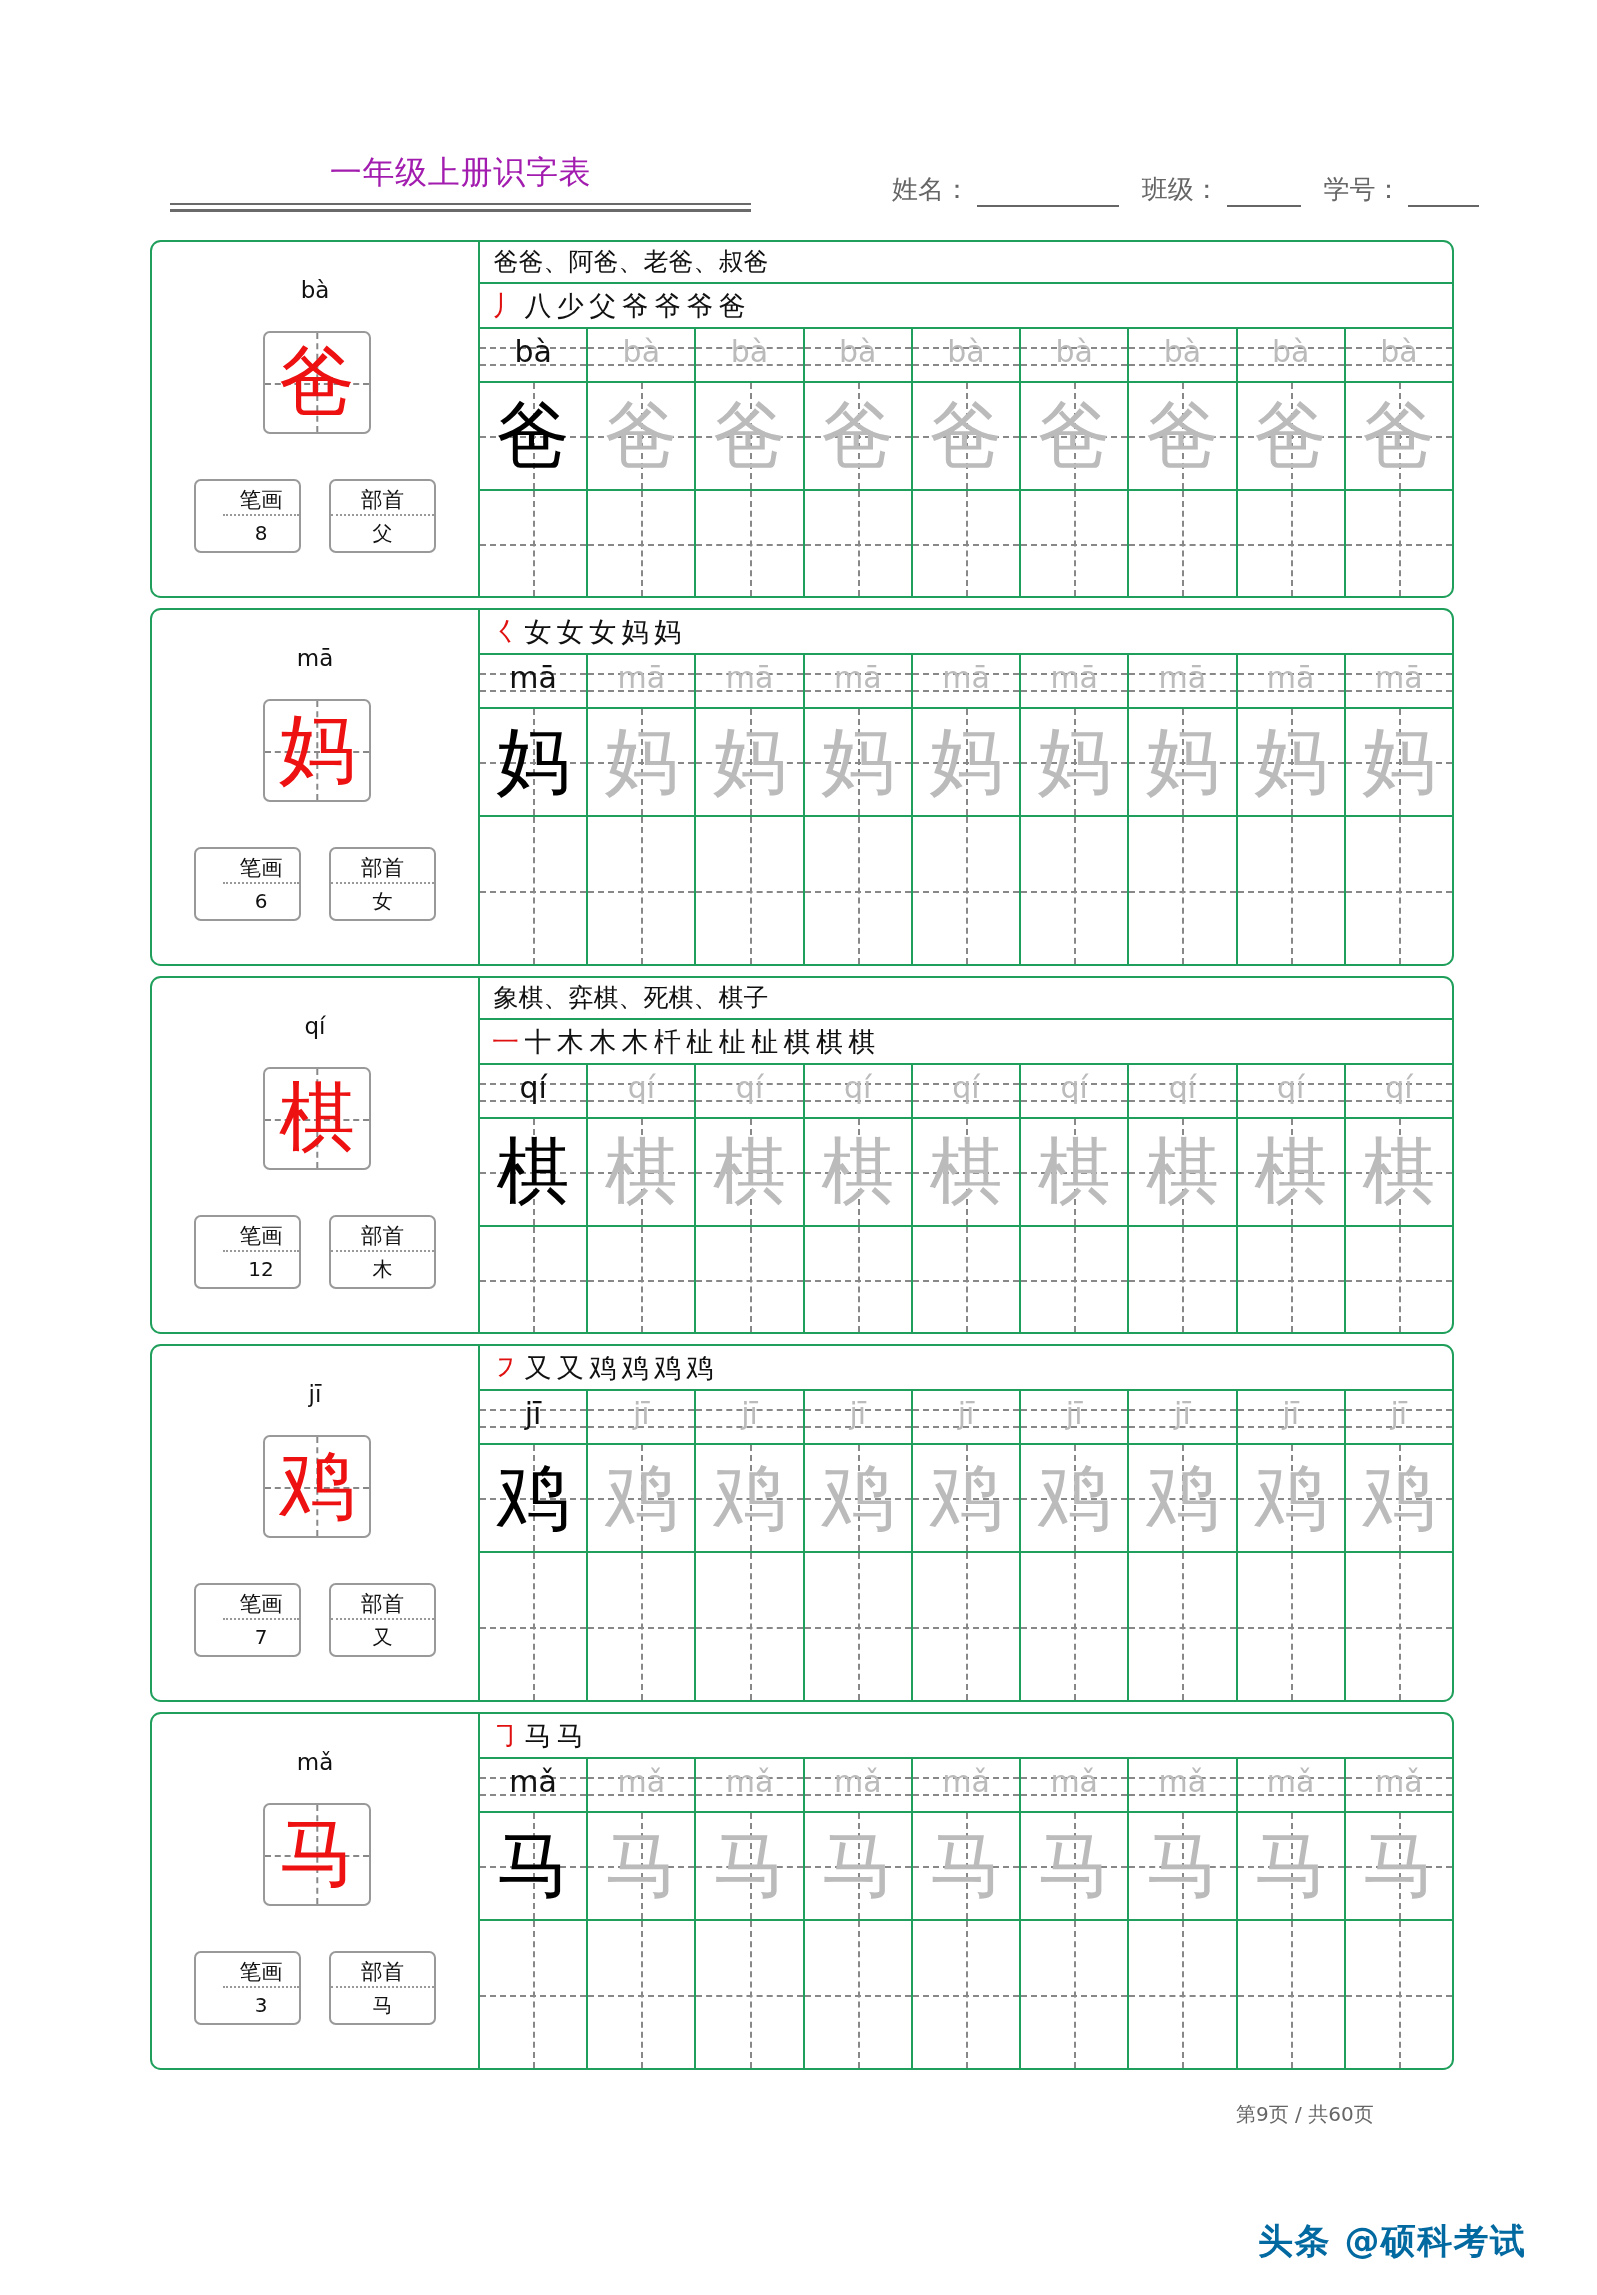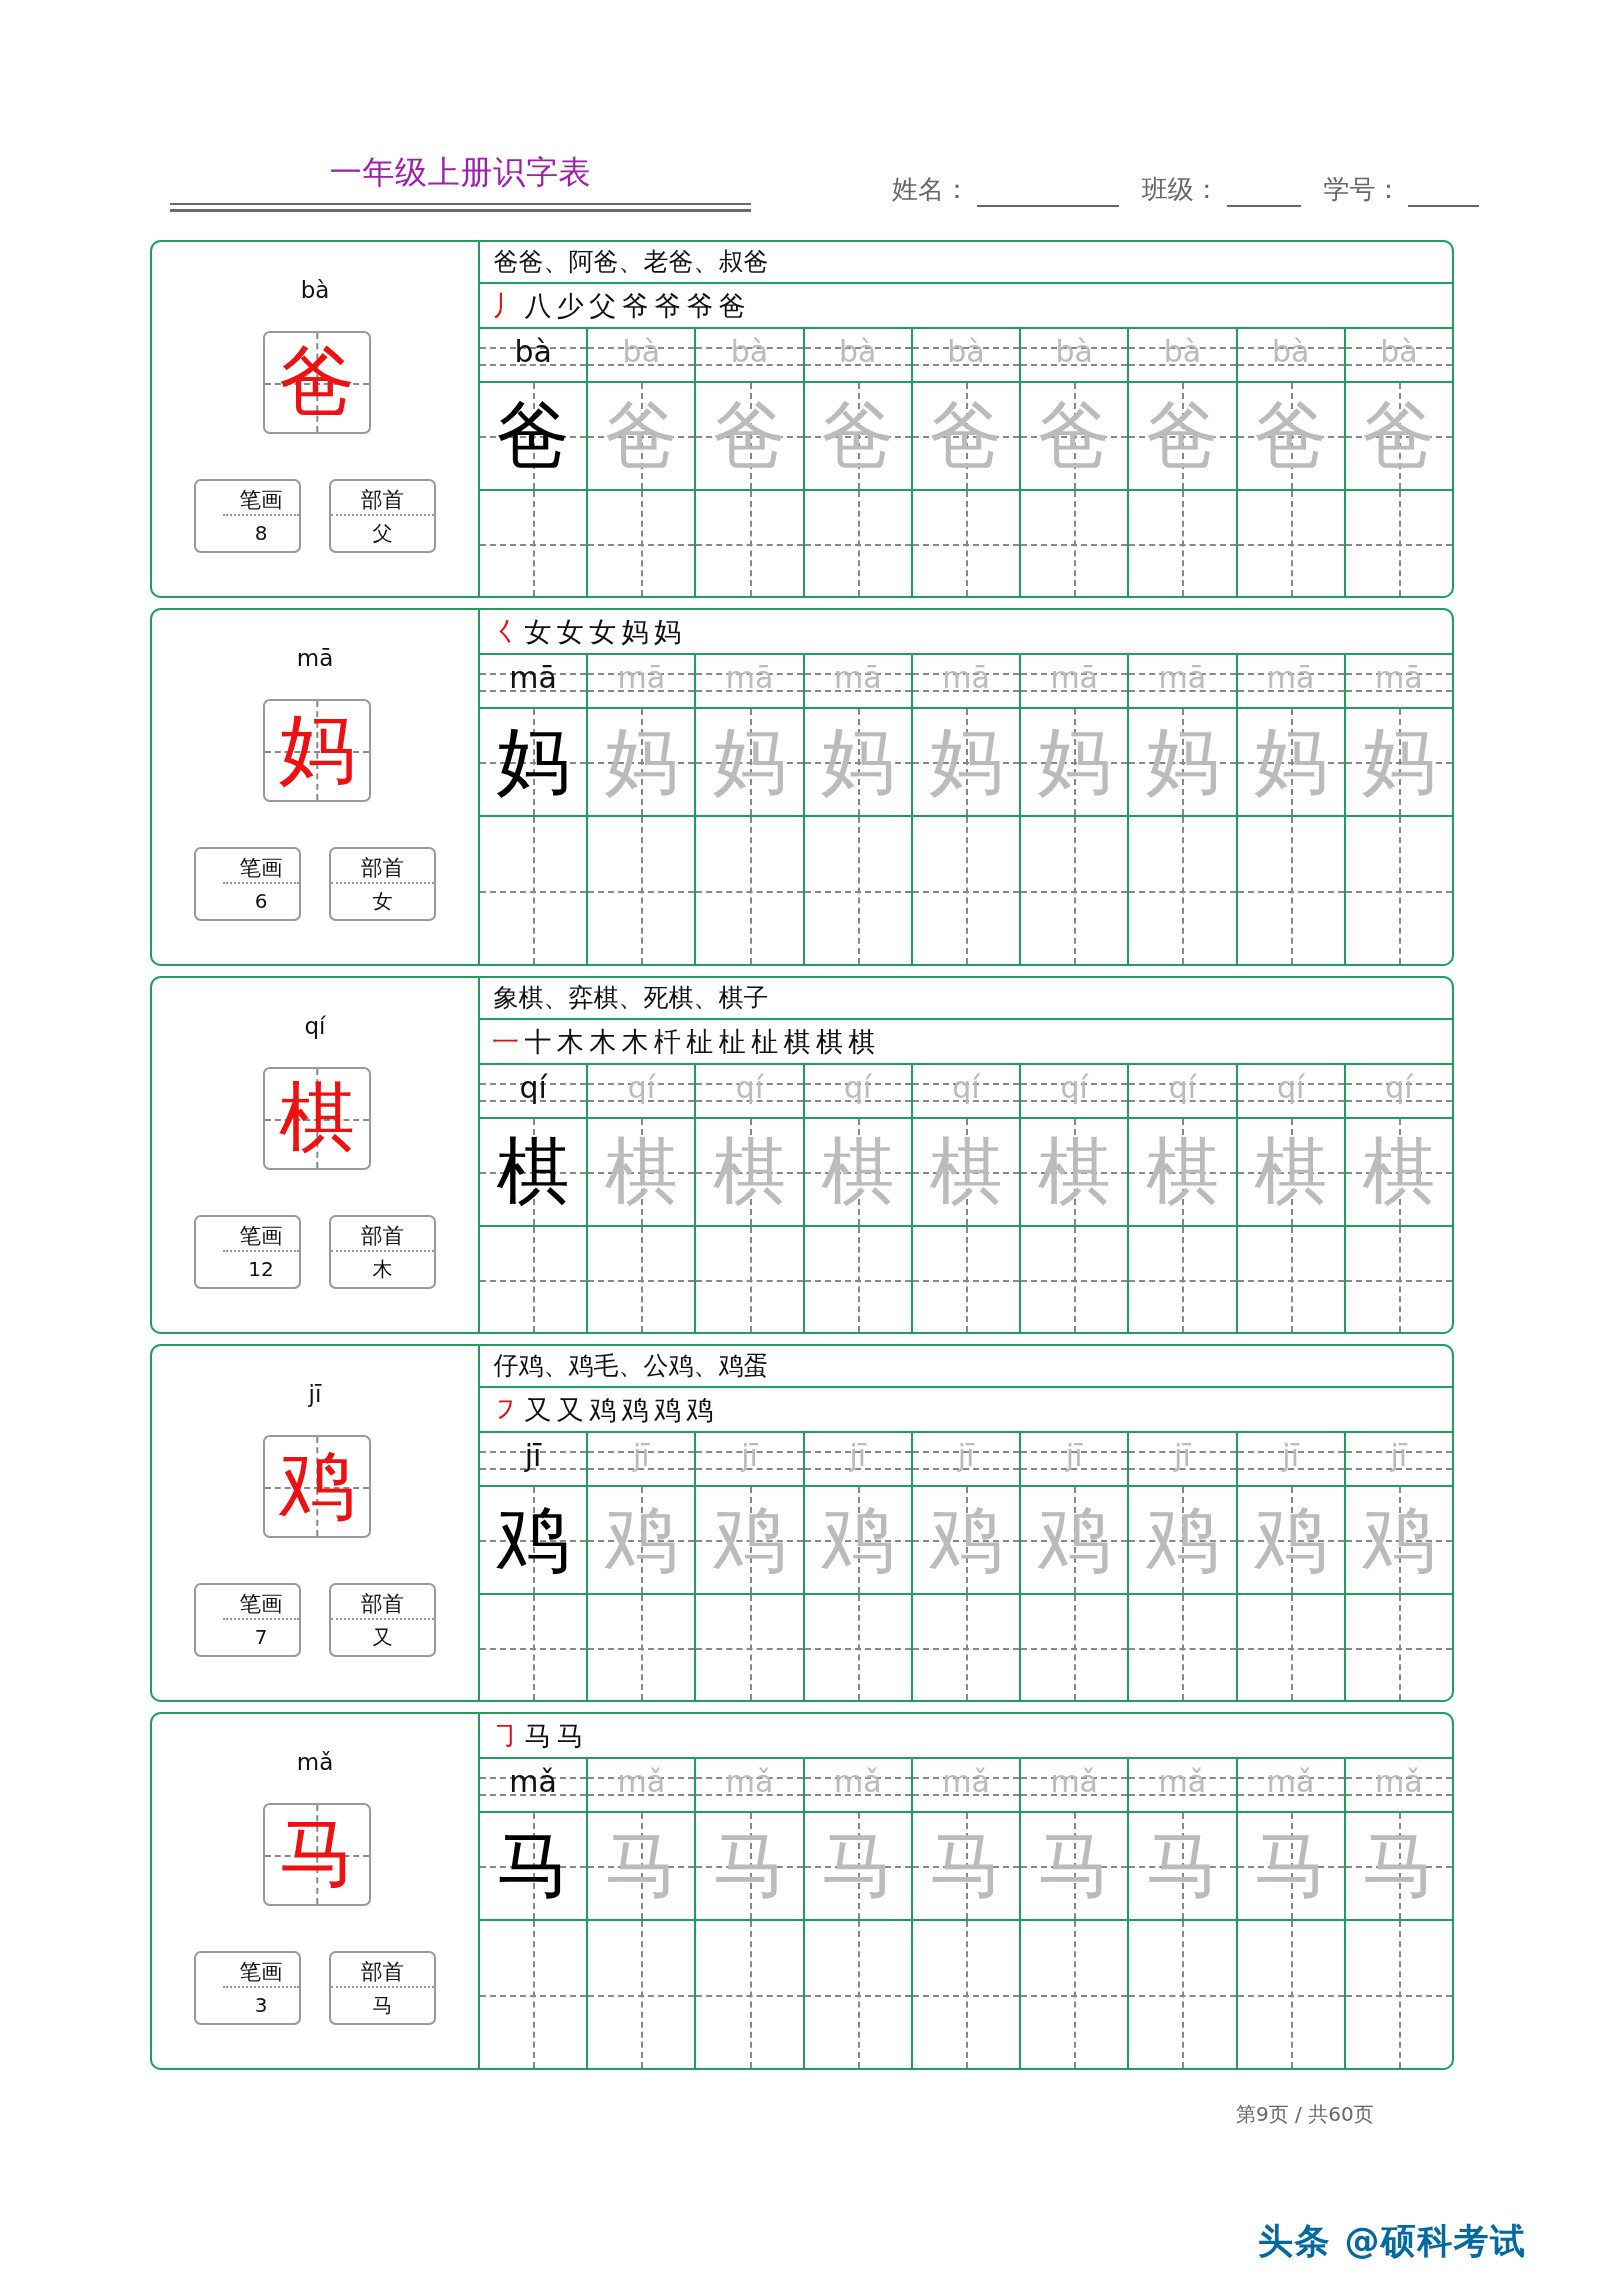--- a/index.html
+++ b/index.html
@@ -580,21 +580,20 @@
         <div class="info-box strokes">
           <div class="lbl">笔画</div>
           <div class="val">7</div>
         </div>
         <div class="info-box radical">
           <div class="lbl">部首</div>
           <div class="val">又</div>
         </div>
       </div>
       <div class="right-panel">
-        <div class="words-row">仔鸡、鸡毛、公鸡、鸡蛋</div>
         <div class="strokes-row">
           <span class="cur">㇇</span>
           <span>又</span>
           <span>又</span>
           <span>鸡</span>
           <span>鸡</span>
           <span>鸡</span>
           <span>鸡</span>
         </div>
         <div class="grid-row py">

